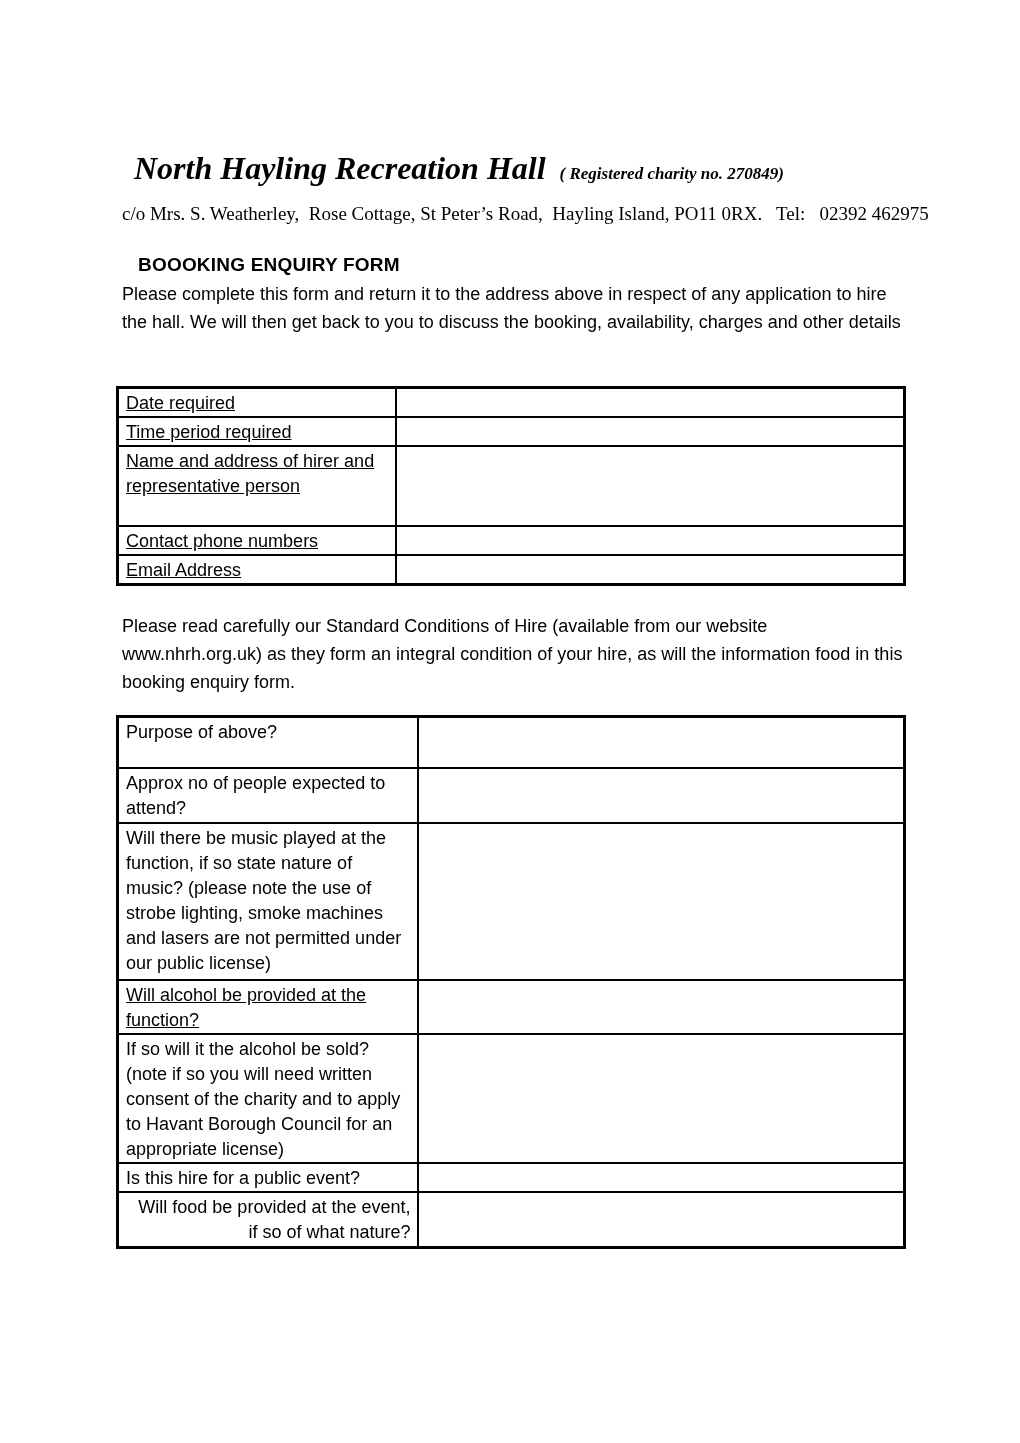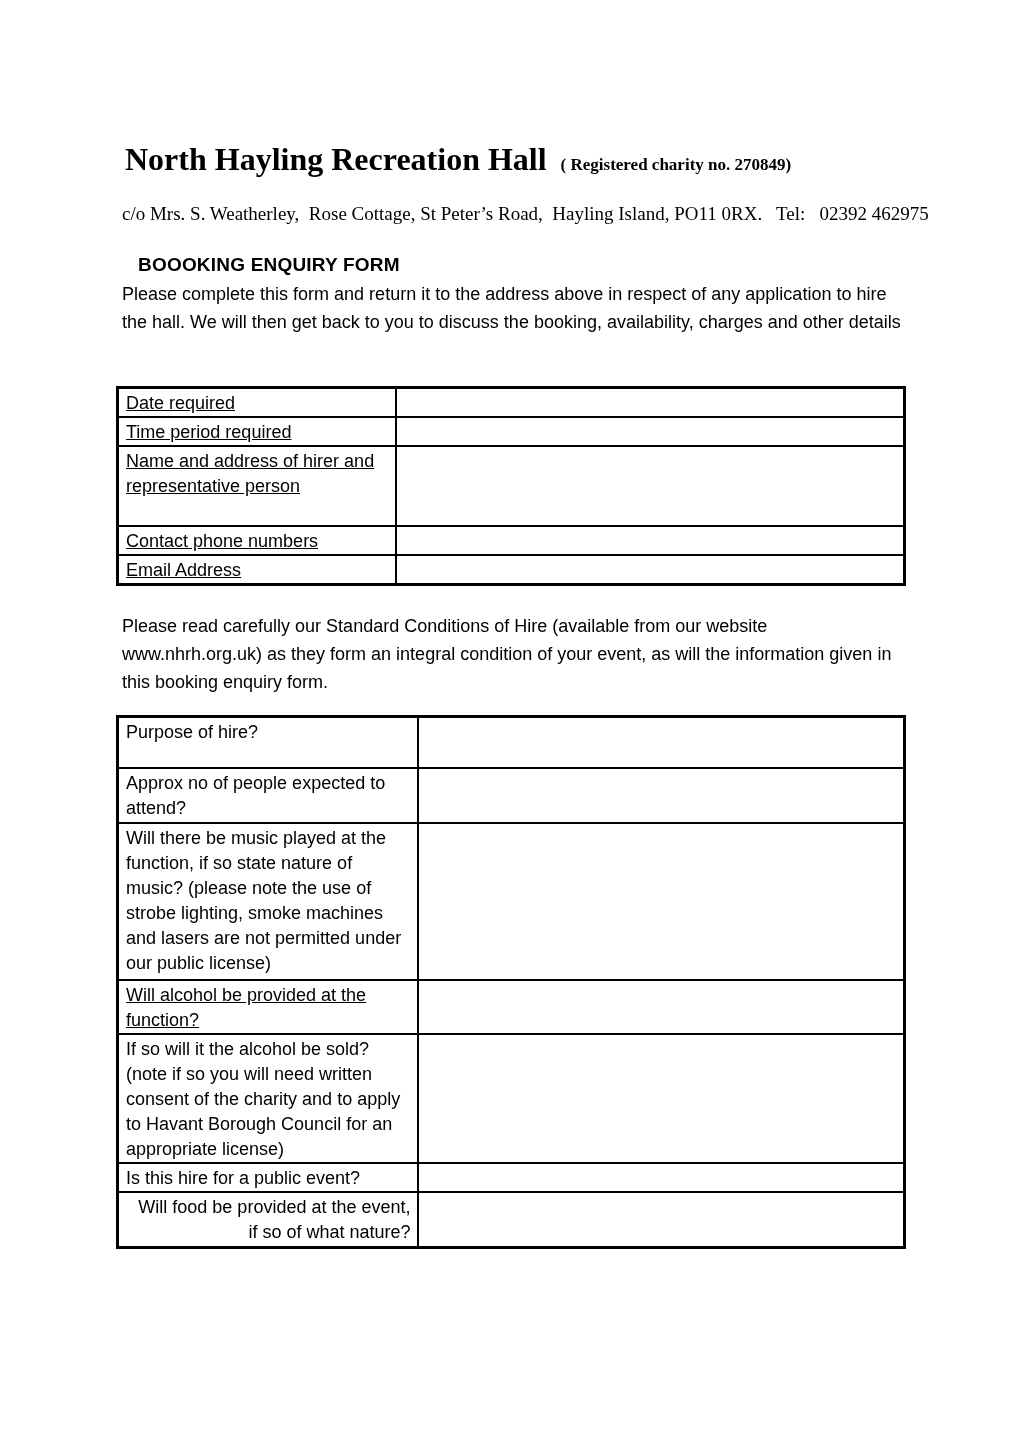--- a/index.html
+++ b/index.html
@@ -13,26 +13,27 @@
     position: relative;
     width: 1020px;
     height: 1443px;
     background: #ffffff;
     overflow: hidden;
   }
   .doc-title {
     position: absolute;
     left: 122px;
     top: 137px;
-    margin: 3px;
+    margin: 12px;
     font-family: "Liberation Serif", serif;
     font-weight: bold;
     font-size: 32px;
     line-height: 38px;
     white-space: nowrap;
+    font-style: italic;
   }
   .title-note {
     font-size: 17px;
     margin-left: 14px;
     font-weight: bold;
   }
   .contact-line {
     position: absolute;
     left: 122px;
     top: 202px;
@@ -119,30 +120,30 @@
           <td class="label-cell" style="height: 23px;">Contact phone numbers</td>
           <td class="value-cell"></td>
         </tr>
         <tr>
           <td class="label-cell" style="height: 25px;">Email Address</td>
           <td class="value-cell"></td>
         </tr>
       </tbody>
   </table>
 
-  <p class="body-para conditions">Please read carefully our Standard Conditions of Hire (available from our website www.nhrh.org.uk) as they form an integral condition of your event, as will the information given in this booking enquiry form.</p>
+  <p class="body-para conditions">Please read carefully our Standard Conditions of Hire (available from our website www.nhrh.org.uk) as they form an integral condition of your hire, as will the information food in this booking enquiry form.</p>
 
   <table class="form-table table-2">
     <colgroup>
         <col class="col-label">
         <col class="col-value">
       </colgroup>
     <tbody>
         <tr>
-          <td class="label-cell" style="height: 47px;">Purpose of hire?</td>
+          <td class="label-cell" style="height: 47px;">Purpose of above?</td>
           <td class="value-cell"></td>
         </tr>
         <tr>
           <td class="label-cell" style="height: 51px;">Approx no of people expected to attend?</td>
           <td class="value-cell"></td>
         </tr>
         <tr>
           <td class="label-cell" style="height: 153px;">Will there be music played at the function, if so state nature of music? (please note the use of strobe lighting, smoke machines and lasers are not permitted under our public license)</td>
           <td class="value-cell"></td>
         </tr>

